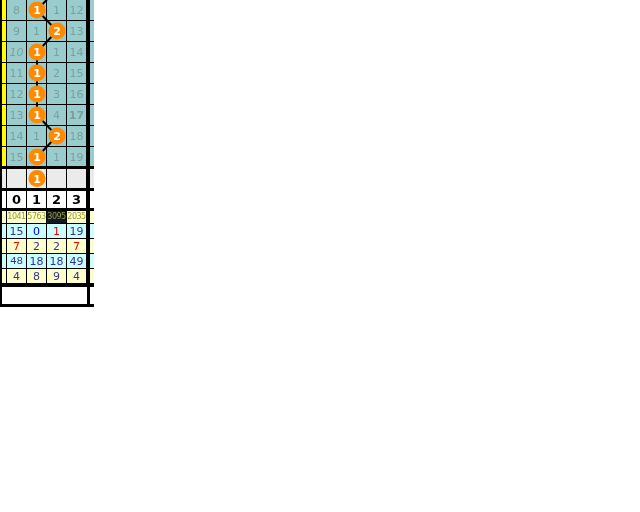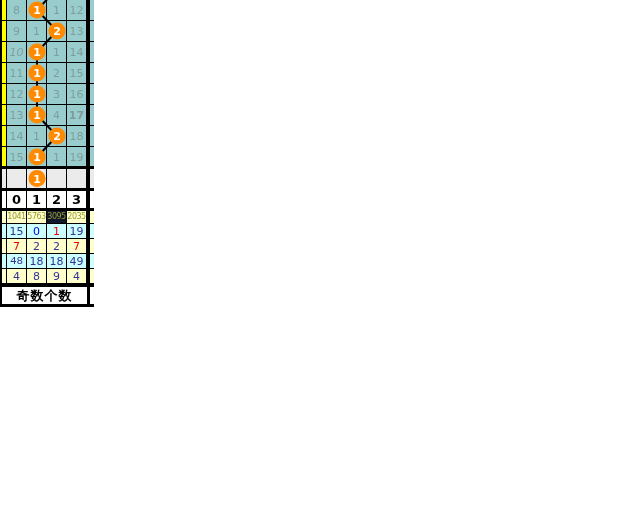--- a/index.html
+++ b/index.html
@@ -15,21 +15,20 @@
     background:#ffffff;display:flex;align-items:center;justify-content:center;
     font-weight:bold;font-size:13px;color:#000;letter-spacing:1px;white-space:nowrap;
   }
   #trend-svg{position:absolute;left:0;top:0;pointer-events:none;}
 </style>
 </head>
 <body>
 
 <div id="canvas">
   <div id="chart">
-    <div id="section-title">奇数个数</div>
   <div class="abs cell" style="left: 2px; top: 0px; width: 5px; height: 21px; background: rgb(255, 255, 0); border-right: 1px solid rgb(0, 0, 0); border-bottom: 1px solid rgb(0, 0, 0);"></div>
       <div class="abs cell" style="left: 90px; top: 0px; width: 4px; height: 21px; background: rgb(153, 204, 204); border-bottom: 1px solid rgb(0, 0, 0);"></div>
       <div class="abs cell" style="left: 7px; top: 0px; width: 20px; height: 21px; background: rgb(153, 204, 204); border-right: 1px solid rgb(0, 0, 0); border-bottom: 1px solid rgb(0, 0, 0); color: rgb(126, 158, 158); font-size: 11px;">8</div>
       <div class="abs cell" style="left: 27px; top: 0px; width: 20px; height: 21px; background: rgb(153, 204, 204); border-right: 1px solid rgb(0, 0, 0); border-bottom: 1px solid rgb(0, 0, 0);"></div>
       <div class="abs cell" style="left: 47px; top: 0px; width: 20px; height: 21px; background: rgb(153, 204, 204); border-right: 1px solid rgb(0, 0, 0); border-bottom: 1px solid rgb(0, 0, 0); color: rgb(126, 158, 158); font-size: 11px;">1</div>
       <div class="abs cell" style="left: 67px; top: 0px; width: 20px; height: 21px; background: rgb(153, 204, 204); border-right: 1px solid rgb(0, 0, 0); border-bottom: 1px solid rgb(0, 0, 0); color: rgb(126, 158, 158); font-size: 11px;">12</div>
       <div class="abs cell" style="left: 2px; top: 21px; width: 5px; height: 21px; background: rgb(255, 255, 0); border-right: 1px solid rgb(0, 0, 0); border-bottom: 1px solid rgb(0, 0, 0);"></div>
       <div class="abs cell" style="left: 90px; top: 21px; width: 4px; height: 21px; background: rgb(153, 204, 204); border-bottom: 1px solid rgb(0, 0, 0);"></div>
       <div class="abs cell" style="left: 7px; top: 21px; width: 20px; height: 21px; background: rgb(153, 204, 204); border-right: 1px solid rgb(0, 0, 0); border-bottom: 1px solid rgb(0, 0, 0); color: rgb(126, 158, 158); font-size: 11px;">9</div>
       <div class="abs cell" style="left: 27px; top: 21px; width: 20px; height: 21px; background: rgb(153, 204, 204); border-right: 1px solid rgb(0, 0, 0); border-bottom: 1px solid rgb(0, 0, 0); color: rgb(126, 158, 158); font-size: 11px;">1</div>

